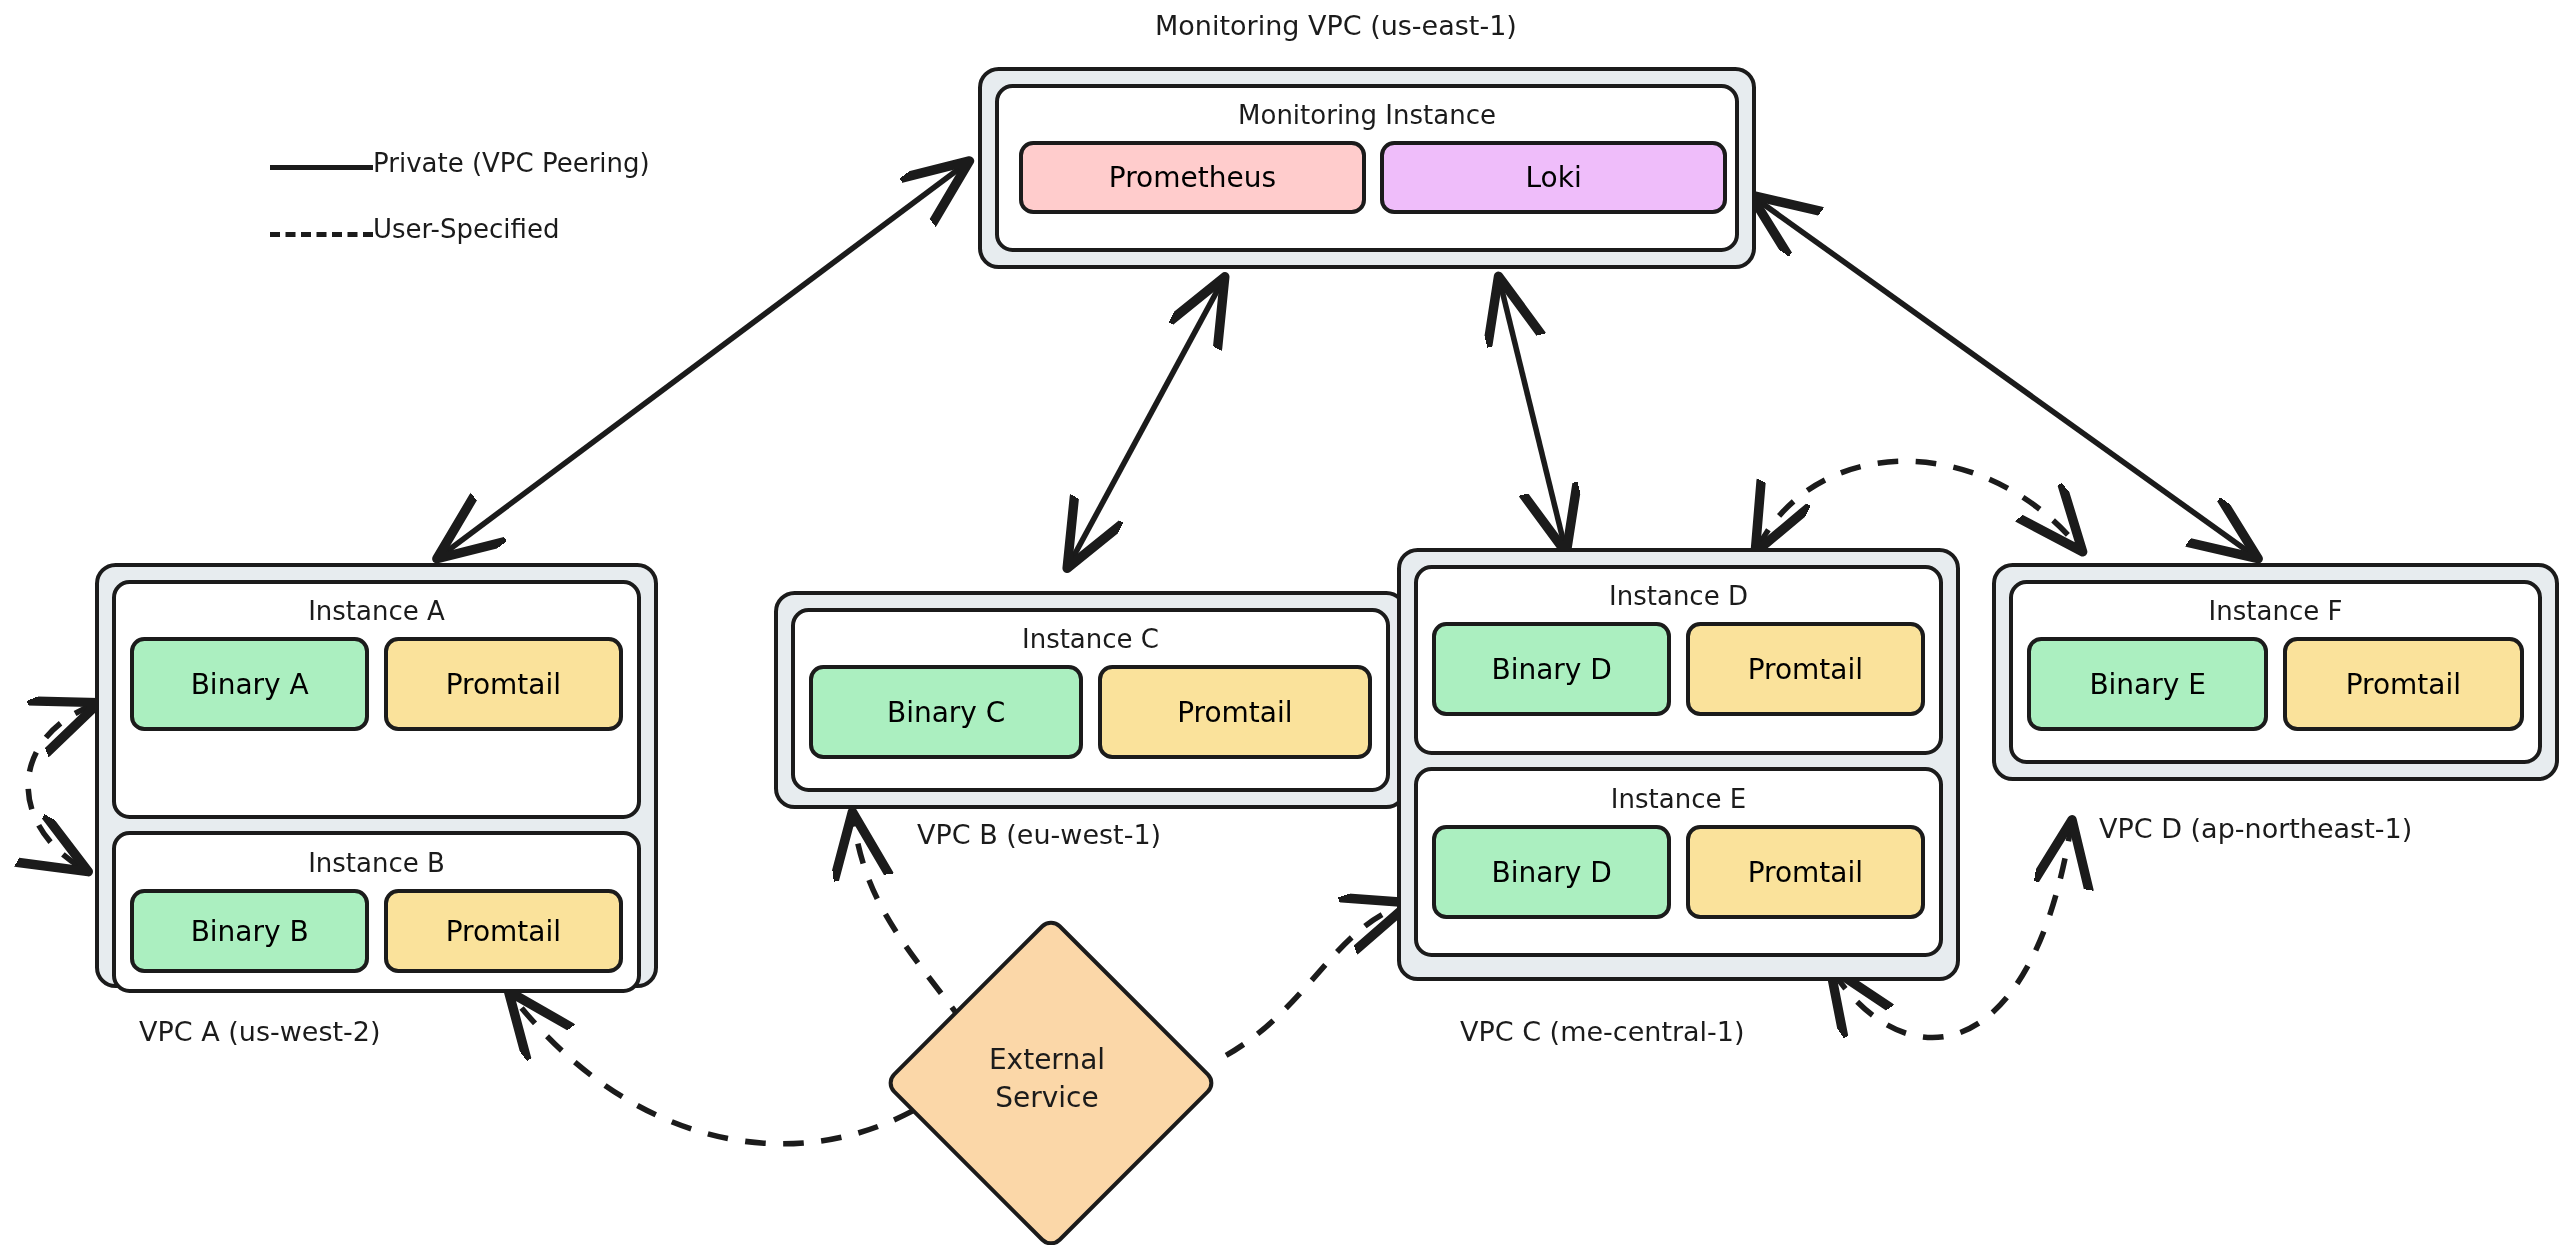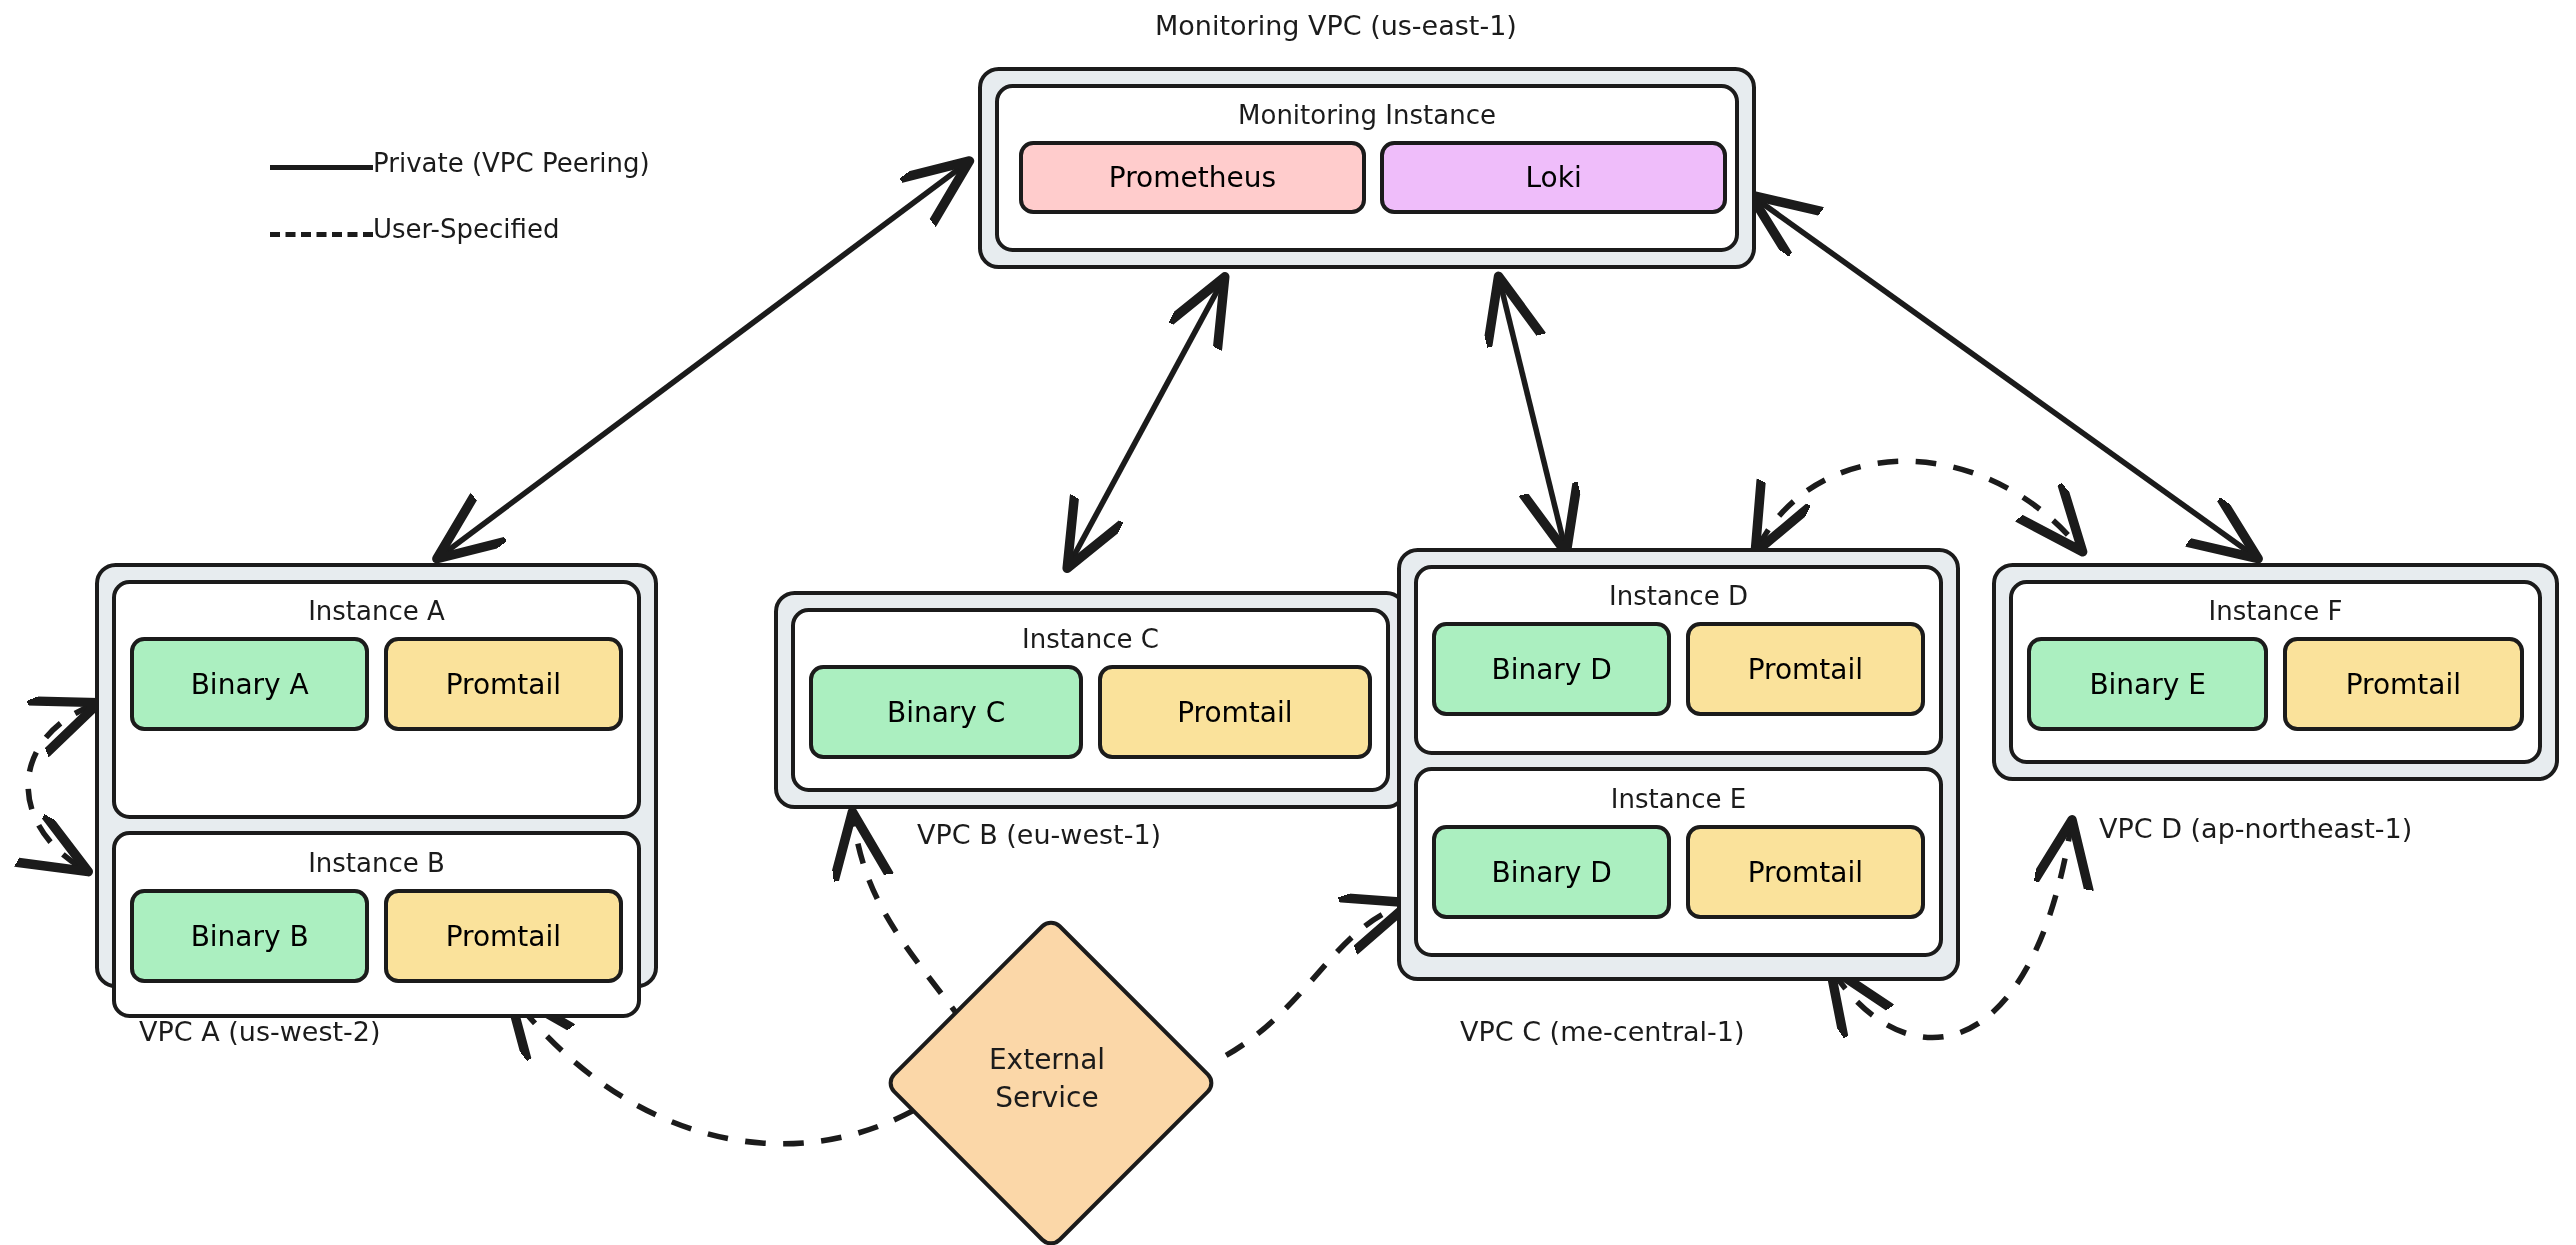--- a/index.html
+++ b/index.html
@@ -104,21 +104,21 @@
       <div class="lbl inst-title inst-hd" style="position:relative;left:0;top:0;">Instance A</div>
       <div class="row" style="height:94px;">
         <div class="chip green">
           <span class="node-title">Binary A</span>
         </div>
         <div class="chip yellow">
           <span class="node-title">Promtail</span>
         </div>
       </div>
     </div>
-    <div class="inst" style="height:187px;">
+    <div class="inst" style="height:162px;">
       <div class="lbl inst-title inst-hd" style="position:relative;left:0;top:0;">Instance B</div>
       <div class="row" style="height:94px;">
         <div class="chip green">
           <span class="node-title">Binary B</span>
         </div>
         <div class="chip yellow">
           <span class="node-title">Promtail</span>
         </div>
       </div>
     </div>

